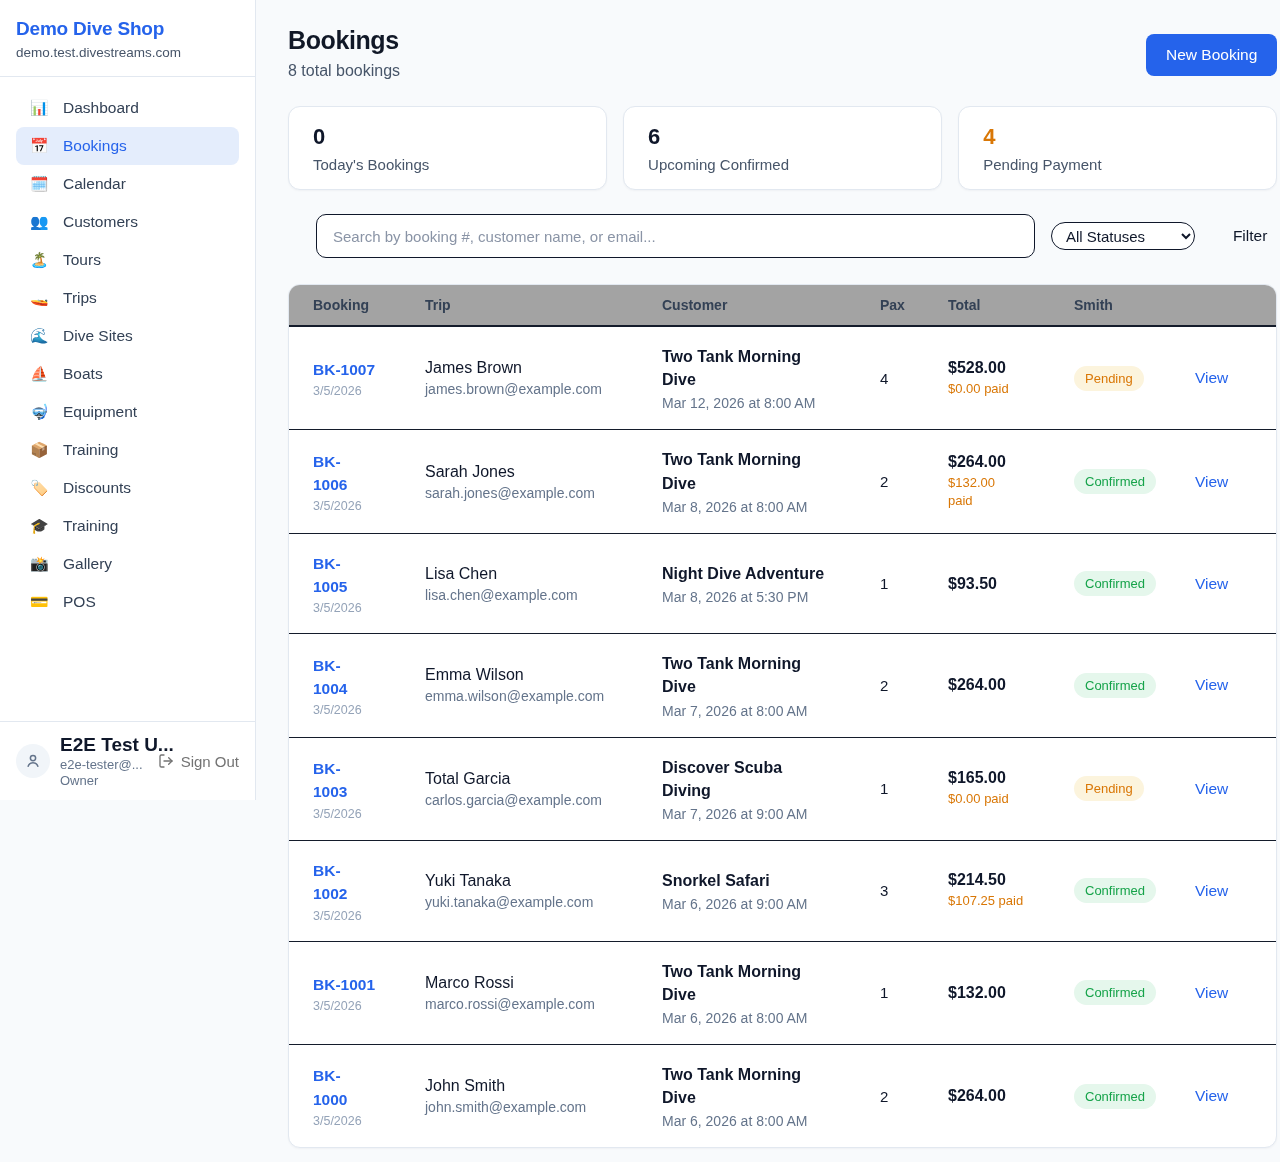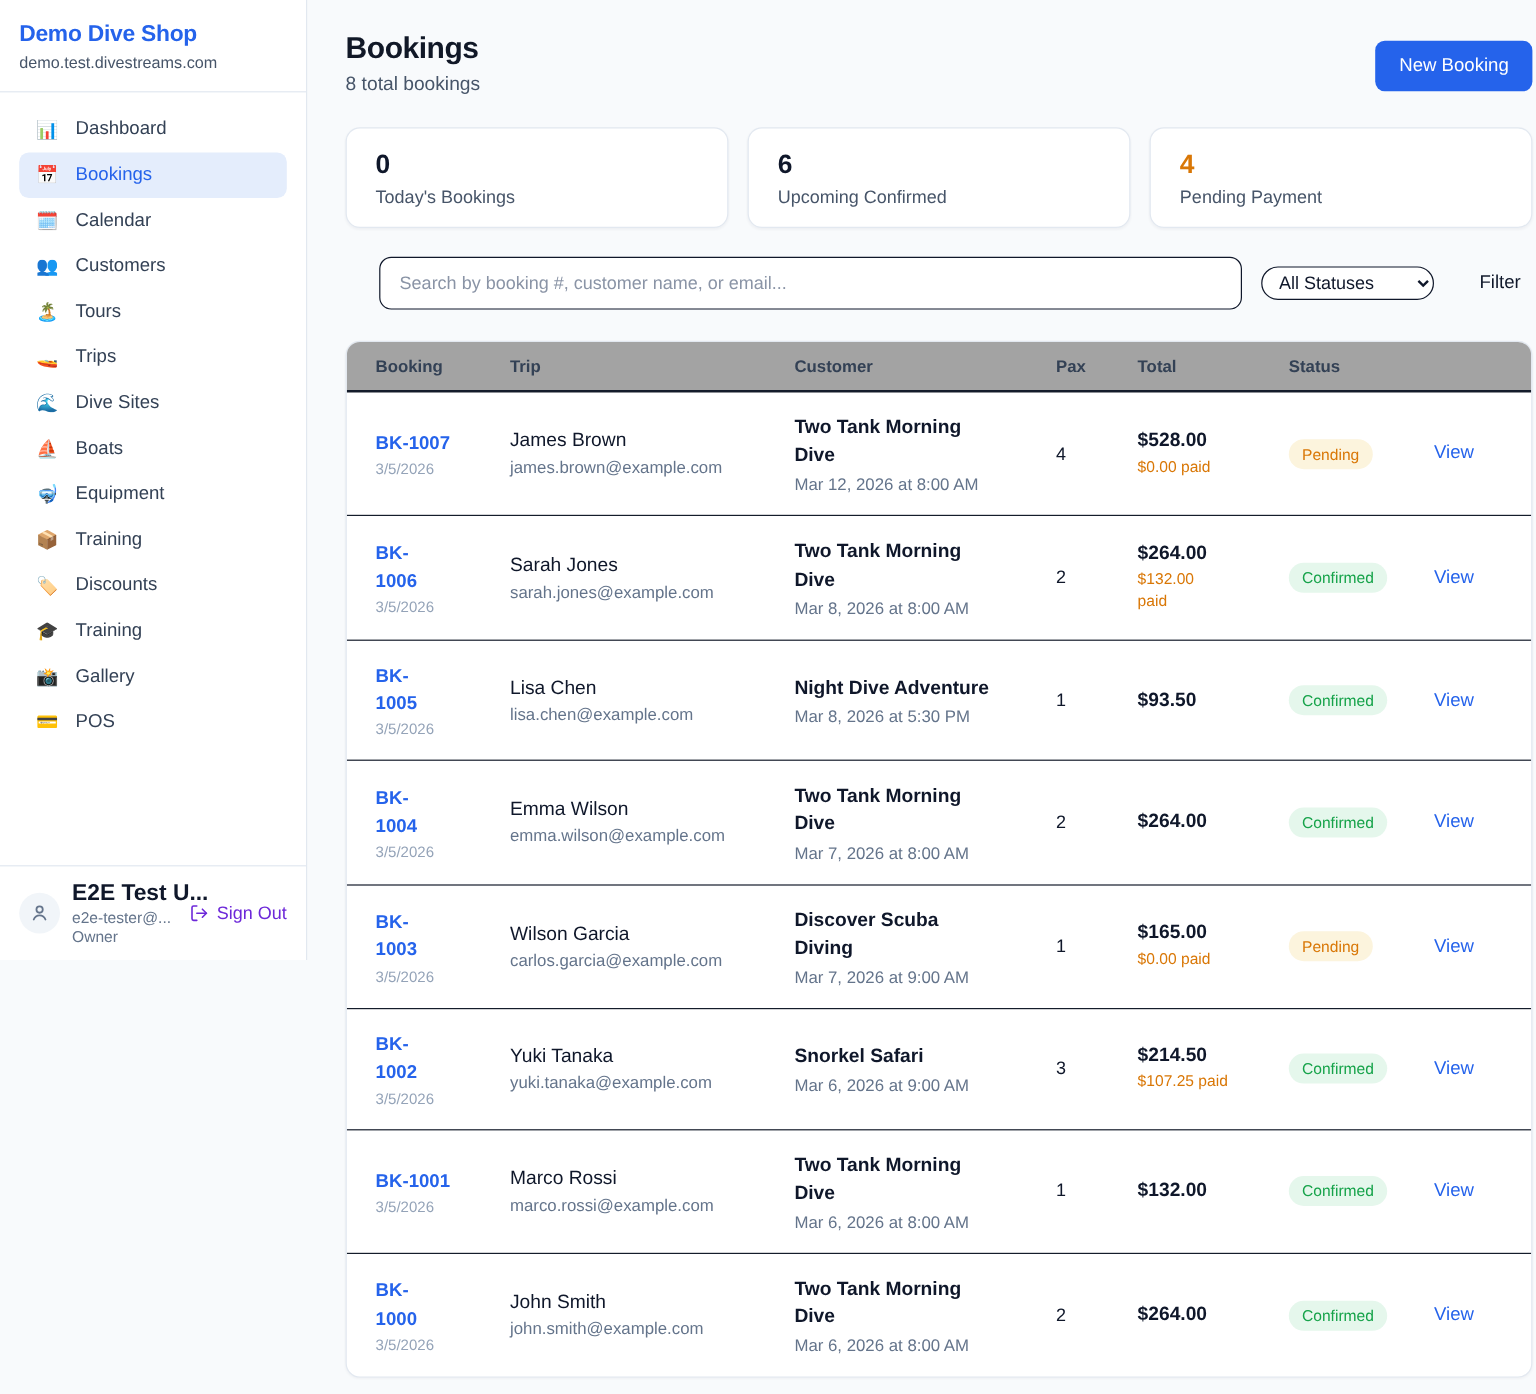--- a/index.html
+++ b/index.html
@@ -36,21 +36,21 @@
     padding: 12px 16px; display: flex; align-items: center; gap: 10px;
   }
   .avatar {
     width: 34px; height: 34px; min-width: 34px; border-radius: 50%;
     background: #f1f5f9; display: flex; align-items: center; justify-content: center;
     color: #64748b;
   }
   .user-block { flex: 1; min-width: 0; }
   .user-name { font-size: 19px; font-weight: 700; white-space: nowrap; }
   .user-email, .user-role { font-size: 13px; color: #64748b; margin-top: 1px; white-space: nowrap; }
-  .signout { display: flex; align-items: center; gap: 7px; color: #6d28d9; font-size: 15px; cursor: pointer; white-space: nowrap; }
+  .signout { display: flex; align-items: center; gap: 7px; color: #737373; font-size: 15px; cursor: pointer; white-space: nowrap; }
 
   
   .main { flex: 1; padding: 26px 32px 32px; }
   .page-head { display: flex; align-items: flex-start; justify-content: space-between; }
   .page-title { font-size: 25px; font-weight: 800; letter-spacing: -0.4px; color: #111827; }
   .page-sub { font-size: 16px; color: #475569; margin-top: 7px; }
   .btn-primary {
     background: var(--accent, #2563eb); color: #fff; border: none;
     font-family: inherit; font-size: 15.5px; font-weight: 500;
     padding: 12px 20px; border-radius: 8px; cursor: pointer; margin-top: 8px;
@@ -248,21 +248,21 @@
     <button class="filter-btn">Filter</button>
   </div>
 
   <div class="table-card">
     <div class="trow thead">
       <div class="tcell">Booking</div>
       <div class="tcell">Trip</div>
       <div class="tcell">Customer</div>
       <div class="tcell">Pax</div>
       <div class="tcell">Total</div>
-      <div class="tcell">Status</div>
+      <div class="tcell">Smith</div>
       <div class="tcell"></div>
     </div>
     <div class="tbody">
   <div class="trow">
     <div class="tcell">
       <div class="bk-num">BK-1007</div>
       <div class="bk-date">3/5/2026</div>
     </div>
     <div class="tcell">
       <div class="cust-name">James Brown</div>
@@ -370,21 +370,21 @@
     </div>
   </div>
 
   <div class="trow">
     <div class="tcell">
       <div class="bk-num">BK-
 1003</div>
       <div class="bk-date">3/5/2026</div>
     </div>
     <div class="tcell">
-      <div class="cust-name">Wilson Garcia</div>
+      <div class="cust-name">Total Garcia</div>
       <div class="cust-email">carlos.garcia@example.com</div>
     </div>
     <div class="tcell">
       <div class="trip-name">Discover Scuba
 Diving</div>
       <div class="trip-time">Mar 7, 2026 at 9:00 AM</div>
     </div>
     <div class="tcell pax">1</div>
     <div class="tcell">
       <div class="total-amt">$165.00</div>

